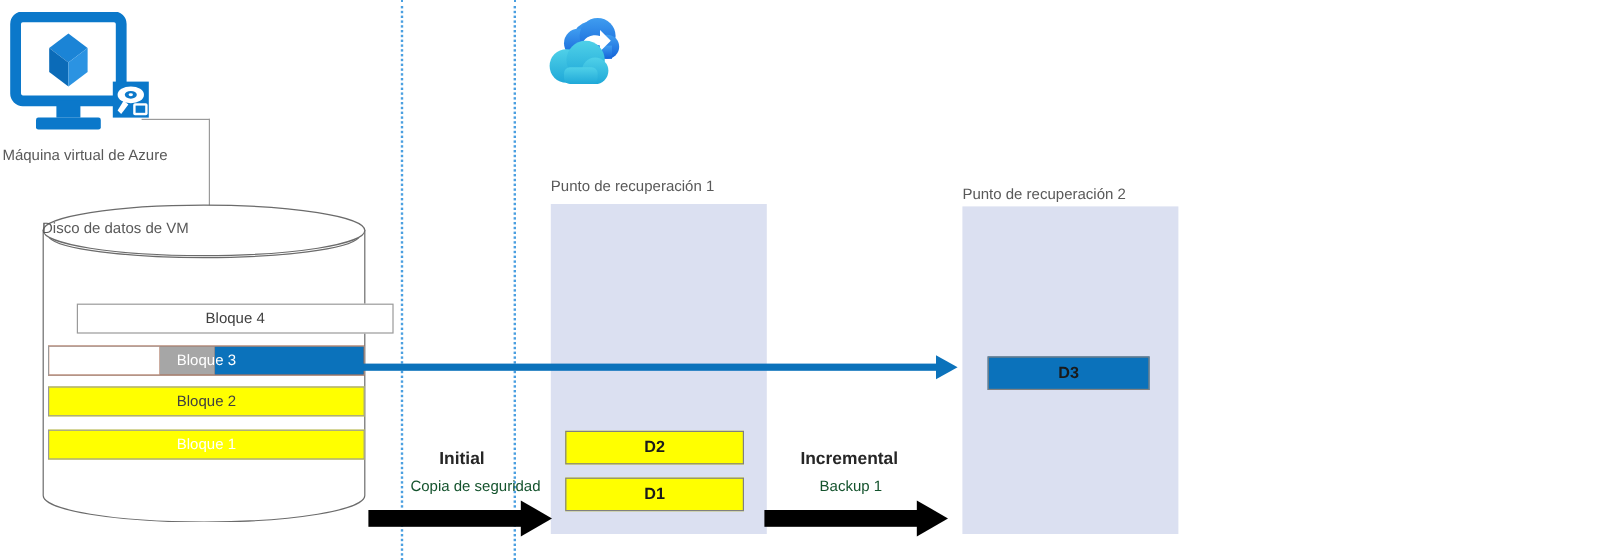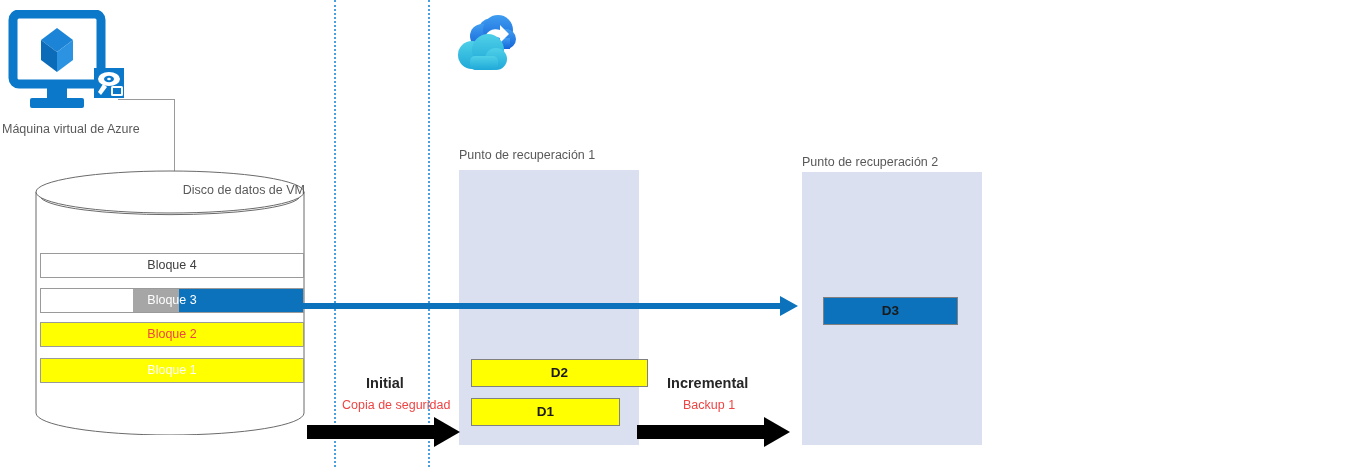--- a/index.html
+++ b/index.html
@@ -37,39 +37,39 @@
   }
 
   
   .conn-h { left: 118px; top: 99px; width: 57px; height: 0; border-top: 1px solid #9a9a9a; }
   .conn-v { left: 174px; top: 99px; width: 0; height: 80px; border-left: 1px solid #9a9a9a; }
 
   
   .cyl { left: 35px; top: 170px; width: 270px; height: 265px; }
   .cyl-label {
     left: 35px; top: 183px; width: 270px;
-    text-align: right;
+    text-align: left;
     font-size: 12.5px;
     color: #595959;
   }
 
   
   .block {
     left: 40px;
     width: 264px;
     height: 25px;
     box-sizing: border-box;
     border: 1px solid #9a9a9a;
     font-size: 12.5px;
     line-height: 23px;
     text-align: center;
     color: #404040;
   }
   .block-yellow { background: #ffff00; }
-  .block-white  { background: #ffffff; }
+  .block-white  { background: #ffffff; margin-left: 24px; }
   .block-label {
     position: absolute;
     left: 0; top: 0; right: 0; bottom: 0;
     line-height: 23px;
     text-align: center;
     z-index: 3;
   }
   .seg { position: absolute; top: 0; bottom: 0; z-index: 1; }
 
   
@@ -118,21 +118,21 @@
 
   
   .cap-main {
     font-size: 14.5px;
     font-weight: bold;
     color: #262626;
     white-space: nowrap;
   }
   .cap-sub {
     font-size: 12.5px;
-    color: #ef4444;
+    color: #14532d;
     white-space: nowrap;
   }
 </style>
 </head>
 <body>
 
 <div id="canvas">
 
   <div class="abs guide" style="left:334px;"></div>
   <div class="abs guide" style="left:428px;"></div>
@@ -181,21 +181,21 @@
   </div>
 
   <div class="abs block" style="top:288px; background:#c2410c;">
     <div class="seg" style="left:0;   width:92px;  background:#ffffff;"></div>
     <div class="seg" style="left:92px; width:46px;  background:#a6a6a6;"></div>
     <div class="seg" style="left:138px; right:0;    background:#0b72bb;"></div>
     <span class="block-label" style="color:#ffffff;">Bloque 3</span>
   </div>
 
   <div class="abs block block-yellow" style="top:322px;">
-    <span class="block-label" style="color:#ef4444;border-radius:11px;">Bloque 2</span>
+    <span class="block-label" style="color:#404040;border-radius:11px;">Bloque 2</span>
   </div>
 
   <div class="abs block block-yellow" style="top:358px;padding-left:11px;">
     <span class="block-label" style="color:#ffffff;">Bloque 1</span>
   </div>
 
   <div class="abs" style="left:448px; top:8px; width:80px; height:80px;">
     <svg width="80" height="80" viewBox="0 0 80 80" xmlns="http://www.w3.org/2000/svg">
       <defs>
         <linearGradient id="gBack" x1="0" y1="0" x2="0" y2="1">
@@ -218,21 +218,21 @@
 
       <circle cx="24" cy="47" r="14" fill="url(#gFront)"></circle>
       <circle cx="40" cy="42" r="16" fill="url(#gFront)"></circle>
       <circle cx="48" cy="51" r="11" fill="url(#gFront)"></circle>
       <rect x="22" y="48" width="28" height="14" rx="5" fill="url(#gFront)"></rect>
     </svg>
   </div>
 
   <div class="abs rp-title" style="left:459px; top:148px; width:180px;">Punto de recuperación 1</div>
   <div class="abs rp-panel" style="left:459px; top:170px; width:180px; height:275px;"></div>
-  <div class="abs dbox d-yellow" style="left:471px; top:359px; width:177px;">D2</div>
+  <div class="abs dbox d-yellow" style="left:471px; top:359px; width:149px;">D2</div>
   <div class="abs dbox d-yellow" style="left:471px; top:398px; width:149px;">D1</div>
 
   <div class="abs rp-title" style="left:802px; top:155px; width:180px;">Punto de recuperación 2</div>
   <div class="abs rp-panel" style="left:802px; top:172px; width:180px; height:273px;"></div>
   <div class="abs dbox d-blue" style="left:823px; top:297px; width:135px;">D3</div>
 
   <div class="abs arrow-blue-body" style="left:300px; top:303px; width:480px;"></div>
   <div class="abs arrow-blue-head" style="left:780px; top:296px;"></div>
 
   <div class="abs arrow-black-body" style="left:307px; top:425px; width:128px;"></div>

